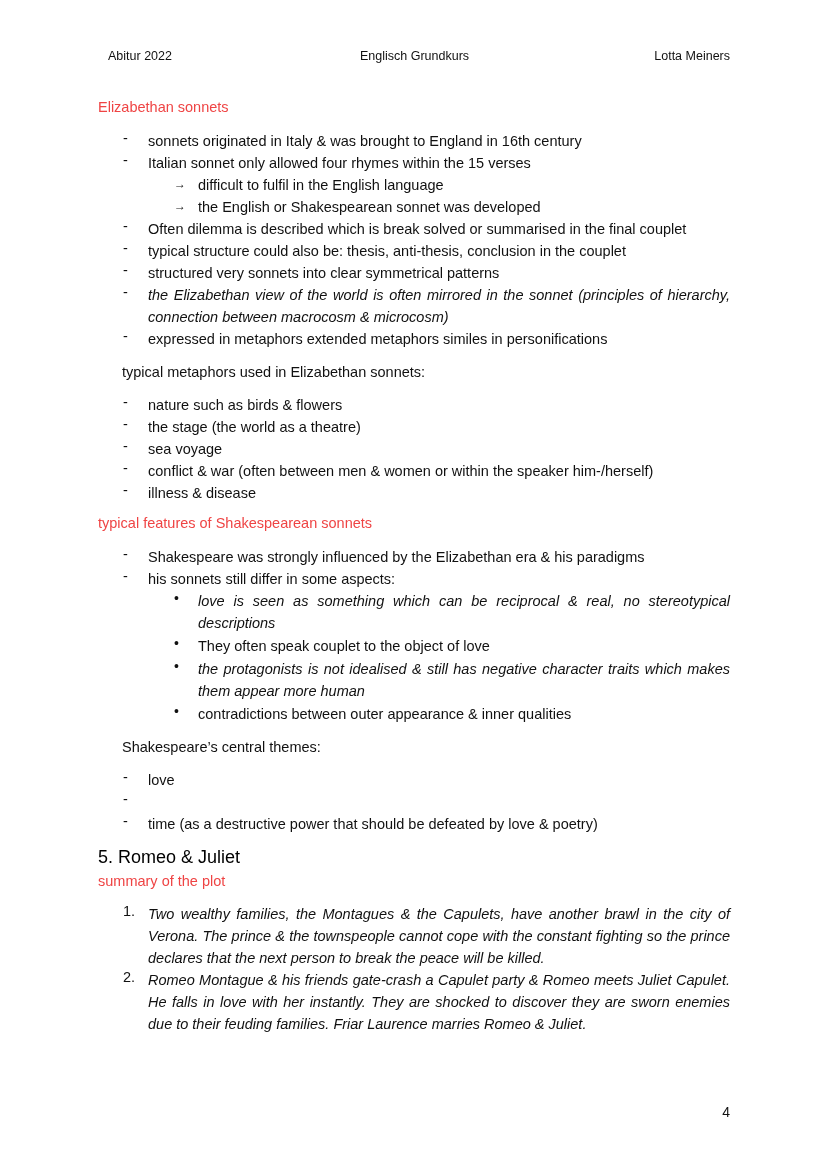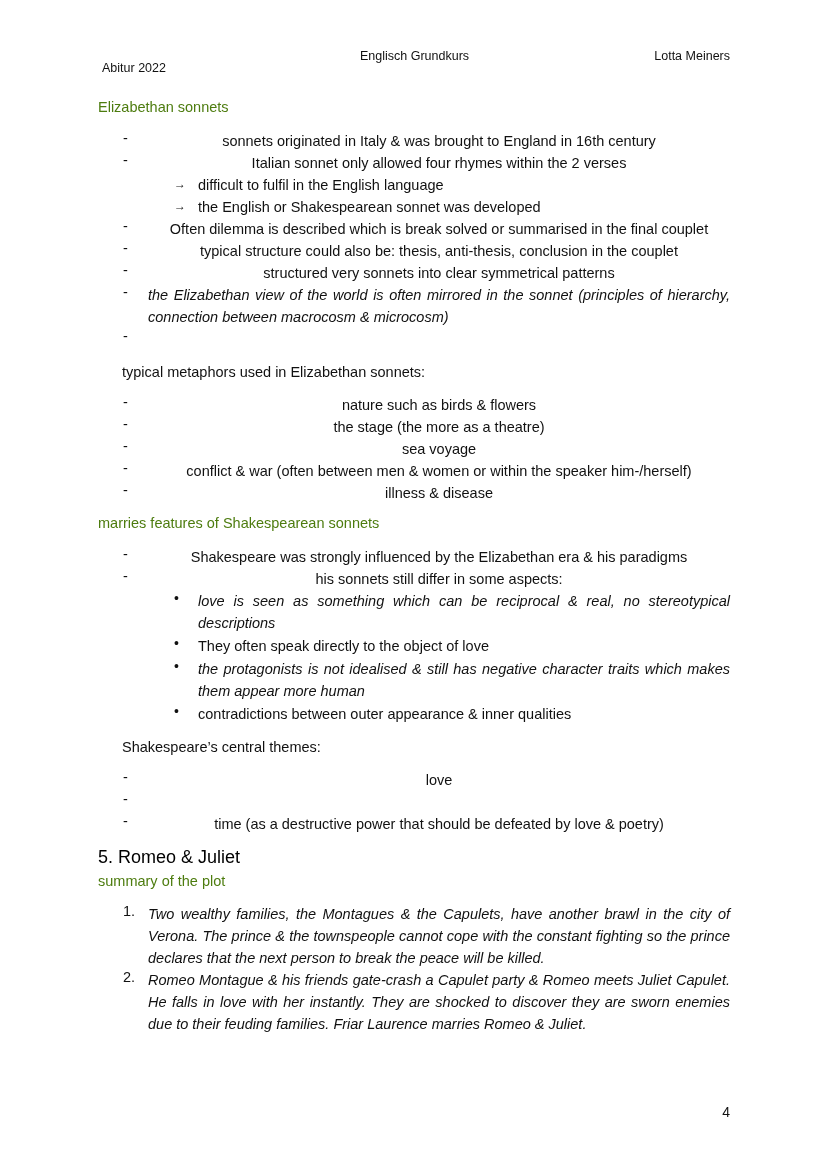--- a/index.html
+++ b/index.html
@@ -2,27 +2,27 @@
 <html><head>
   <meta charset="utf-8">
   <style>
     html, body { margin: 0; padding: 0; background: #ffffff; }
     body {
       width: 828px; height: 1171px; position: relative; overflow: hidden;
       font-family: "Liberation Sans", sans-serif; color: #111;
     }
     .page { position: absolute; left: 0; top: 0; width: 828px; height: 1171px; }
     .hdr { position: absolute; top: 49px; font-size: 12.5px; color: #111; }
-    .hdr.l { left: 102px; margin-top: 12px; }
+    .hdr.l { left: 108px; }
     .hdr.c { left: 360px; }
     .hdr.r { right: 98px; }
-    .sub { position: absolute; left: 98px; font-size: 14.5px; color: #4d7c0f; font-weight: 300; }
+    .sub { position: absolute; left: 98px; font-size: 14.5px; color: #ef4444; font-weight: 300; }
     .line { position: absolute; font-size: 14.5px; line-height: 22px; color: #111; }
     .dash { position: absolute; left: 123px; font-size: 14.5px; }
-    .txt { position: absolute; left: 148px; width: 582px; font-size: 14.5px; line-height: 22.2px; text-align: center; }
+    .txt { position: absolute; left: 148px; width: 582px; font-size: 14.5px; line-height: 22.2px; }
     .just { text-align: justify; text-align-last: left; font-style: italic; }
     .arrow { position: absolute; left: 174px; font-size: 12px; }
     .txt2 { position: absolute; left: 198px; width: 532px; font-size: 14.5px; line-height: 22.2px; }
     .bullet { position: absolute; left: 174px; font-size: 14px; }
     .h2 { position: absolute; left: 98px; font-size: 18px; color: #000000; }
     .num { position: absolute; left: 123px; font-size: 14.5px; }
     .pageno { position: absolute; right: 98px; top: 1104px; font-size: 14px; }
   </style>
 </head>
 <body>
@@ -32,72 +32,73 @@
   <div class="hdr l">Abitur 2022</div>
   <div class="hdr c">Englisch Grundkurs</div>
   <div class="hdr r">Lotta Meiners</div>
 
   <div class="sub" style="top:99px;">Elizabethan sonnets</div>
 
   <span class="dash" style="top:130px;">-</span>
   <div class="txt" style="top:130px;">sonnets originated in Italy &amp; was brought to England in 16th century</div>
 
   <span class="dash" style="top:152px;">-</span>
-  <div class="txt" style="top:152px;">Italian sonnet only allowed four rhymes within the 2 verses</div>
+  <div class="txt" style="top:152px;">Italian sonnet only allowed four rhymes within the 15 verses</div>
 
   <span class="arrow" style="top:177px;">→</span>
   <div class="txt2" style="top:174px;">difficult to fulfil in the English language</div>
 
   <span class="arrow" style="top:199px;">→</span>
   <div class="txt2" style="top:196px;">the English or Shakespearean sonnet was developed</div>
 
   <span class="dash" style="top:218px;">-</span>
   <div class="txt" style="top:218px;">Often dilemma is described which is break solved or summarised in the final couplet</div>
 
   <span class="dash" style="top:240px;">-</span>
   <div class="txt" style="top:240px;">typical structure could also be: thesis, anti-thesis, conclusion in the couplet</div>
 
   <span class="dash" style="top:262px;">-</span>
   <div class="txt" style="top:262px;">structured very sonnets into clear symmetrical patterns</div>
 
   <span class="dash" style="top:284px;">-</span>
   <div class="txt just" style="top:284px;">the Elizabethan view of the world is often mirrored in the sonnet (principles of hierarchy, connection between macrocosm &amp; microcosm)</div>
 
   <span class="dash" style="top:328px;">-</span>
+  <div class="txt" style="top:328px;">expressed in metaphors extended metaphors similes in personifications</div>
 
   <div class="line" style="left:122px; top:361px;">typical metaphors used in Elizabethan sonnets:</div>
 
   <span class="dash" style="top:394px;">-</span>
   <div class="txt" style="top:394px;">nature such as birds &amp; flowers</div>
 
   <span class="dash" style="top:416px;">-</span>
-  <div class="txt" style="top:416px;">the stage (the more as a theatre)</div>
+  <div class="txt" style="top:416px;">the stage (the world as a theatre)</div>
 
   <span class="dash" style="top:438px;">-</span>
   <div class="txt" style="top:438px;">sea voyage</div>
 
   <span class="dash" style="top:460px;">-</span>
   <div class="txt" style="top:460px;">conflict &amp; war (often between men &amp; women or within the speaker him-/herself)</div>
 
   <span class="dash" style="top:482px;">-</span>
   <div class="txt" style="top:482px;">illness &amp; disease</div>
 
-  <div class="sub" style="top:515px;">marries features of Shakespearean sonnets</div>
+  <div class="sub" style="top:515px;">typical features of Shakespearean sonnets</div>
 
   <span class="dash" style="top:546px;">-</span>
   <div class="txt" style="top:546px;">Shakespeare was strongly influenced by the Elizabethan era &amp; his paradigms</div>
 
   <span class="dash" style="top:568px;">-</span>
   <div class="txt" style="top:568px;">his sonnets still differ in some aspects:</div>
 
   <span class="bullet" style="top:590px;">•</span>
   <div class="txt2 just" style="top:590px;">love is seen as something which can be reciprocal &amp; real, no stereotypical descriptions</div>
 
   <span class="bullet" style="top:635px;">•</span>
-  <div class="txt2" style="top:635px;">They often speak directly to the object of love</div>
+  <div class="txt2" style="top:635px;">They often speak couplet to the object of love</div>
 
   <span class="bullet" style="top:658px;">•</span>
   <div class="txt2 just" style="top:658px;">the protagonists is not idealised &amp; still has negative character traits which makes them appear more human</div>
 
   <span class="bullet" style="top:703px;">•</span>
   <div class="txt2" style="top:703px;">contradictions between outer appearance &amp; inner qualities</div>
 
   <div class="line" style="left:122px; top:736px;">Shakespeare’s central themes:</div>
 
   <span class="dash" style="top:769px;">-</span>

